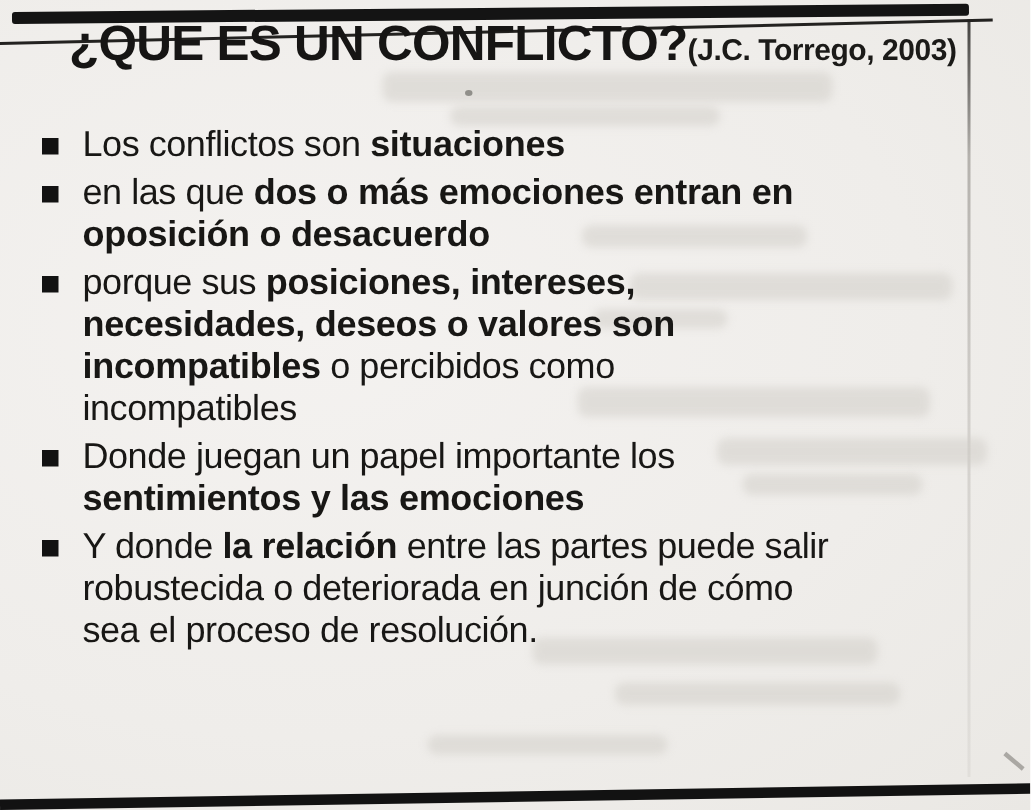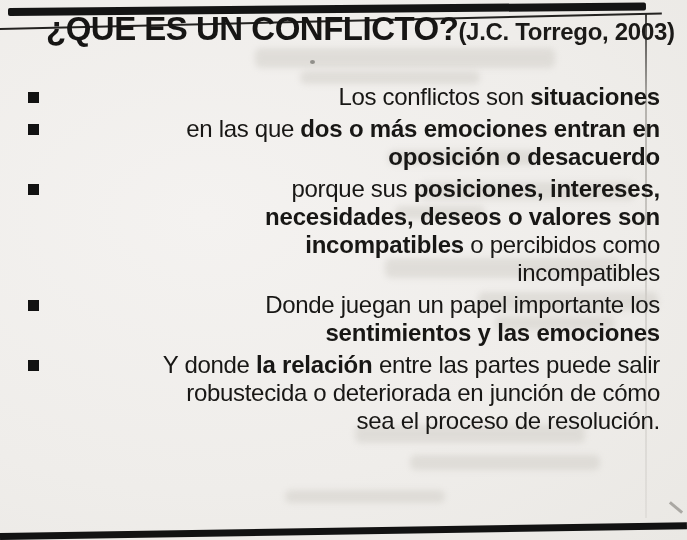--- a/index.html
+++ b/index.html
@@ -43,25 +43,25 @@
   .scratch{position:absolute;background:#8f8c88;opacity:.7;}
   
   .title-row{
     position:absolute;left:46px;top:10px;right:20px;
     display:flex;align-items:baseline;white-space:nowrap;
   }
   .title{
     font-size:33px;font-weight:600;letter-spacing:-0.5px;color:#161514;
   }
   .attrib{
-    font-size:24px;font-weight:600;letter-spacing:-0.3px;color:#1b1a18;
+    font-size:20px;font-weight:600;letter-spacing:-0.3px;color:#1b1a18;
   }
   
   .bullets{
-    position:absolute;left:0;top:83px;width:660px;text-align:right;
+    position:absolute;left:0;top:83px;width:660px;
   }
   .item{
     display:flex;align-items:flex-start;margin:0 0 4px 28px;
   }
   .marker{
     flex:0 0 auto;width:11px;height:11px;background:#121212;
     margin:9px 16px 0 0;
   }
   .txt{flex:1 1 auto;min-width:0;}
   .line{

